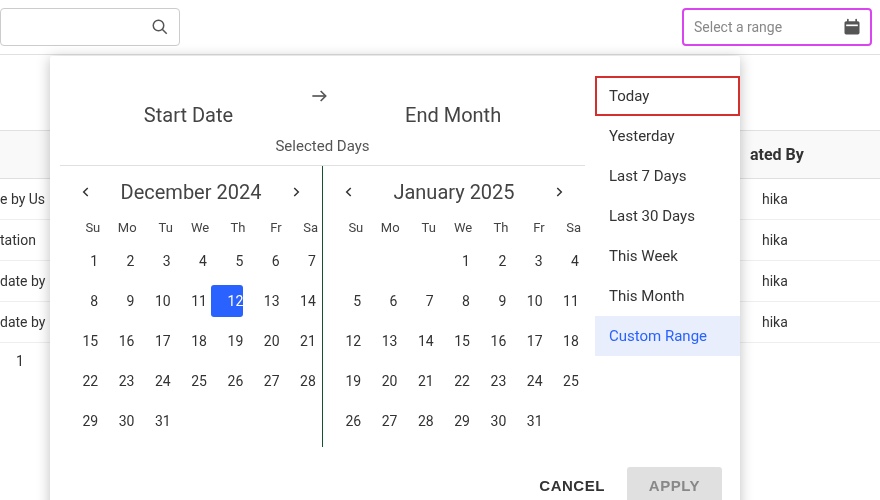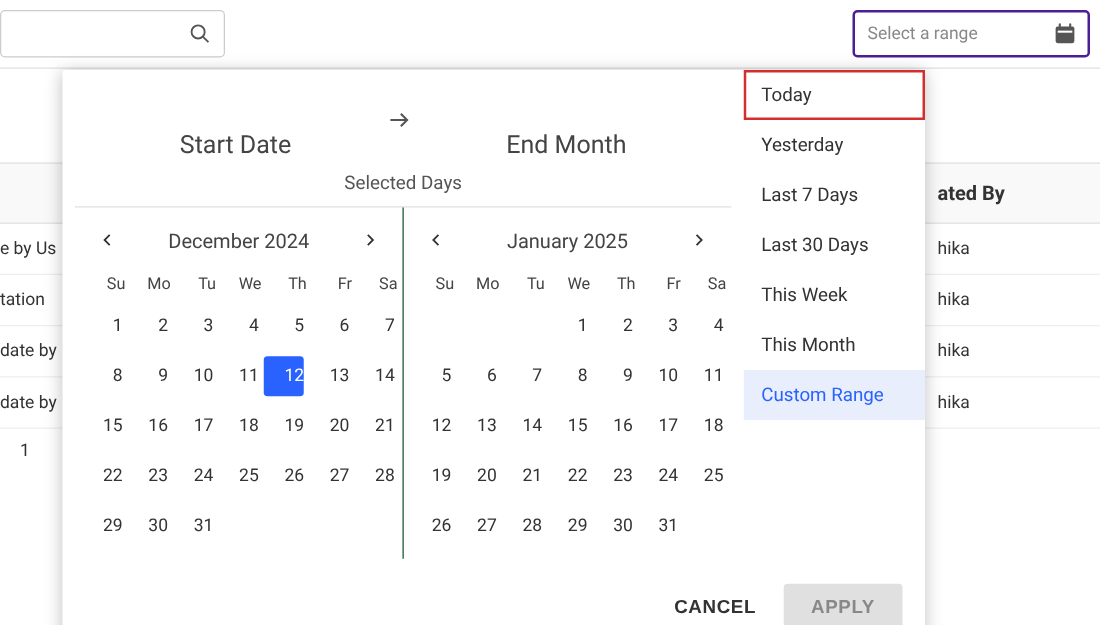--- a/index.html
+++ b/index.html
@@ -1,51 +1,51 @@
 <!DOCTYPE html>
 <html><head>
 <meta charset="utf-8">
 <style>
 * { box-sizing: border-box; margin: 0; padding: 0; }
 body { font-family: -apple-system, BlinkMacSystemFont, "Segoe UI", Roboto, Arial, sans-serif; font-size: 14px; color: #333; background: #fff; width: 880px; height: 500px; overflow: hidden; position: relative; }
 
 .topbar { display: flex; justify-content: space-between; padding: 8px 8px 8px 0; border-bottom: 1px solid #e0e0e0; }
 .search-box { width: 180px; height: 38px; border: 1px solid #ccc; border-radius: 4px; display: flex; align-items: center; justify-content: flex-end; padding: 0 10px; }
 .search-box svg { width: 18px; height: 18px; stroke: #555; }
-.range-box { width: 190px; height: 38px; border: 2px solid #4c1d95; border-radius: 4px; display: flex; align-items: center; justify-content: space-between; padding: 0 8px 0 10px; color: #888; }
+.range-box { width: 190px; height: 38px; border: 2px solid #d946ef; border-radius: 4px; display: flex; align-items: center; justify-content: space-between; padding: 0 8px 0 10px; color: #888; }
 .range-box svg { width: 20px; height: 20px; fill: #555; }
 
 .bg-table { position: absolute; top: 130px; left: 0; right: 0; }
 .bg-head { background: #f9f9f9; border-top: 1px solid #e0e0e0; border-bottom: 1px solid #e0e0e0; font-weight: 700; padding: 14px 0 14px 750px; font-size: 16px; }
 .bg-row { border-bottom: 1px solid #eee; padding: 12px 0; display: flex; }
 .bg-row .c1 { width: 750px; padding-left: 0; white-space: nowrap; overflow: hidden; }
-.bg-row .c2 { white-space: nowrap; }
+.bg-row .c2 { white-space: nowrap; margin-left: 12px; }
 .pager { padding: 10px 16px; font-size: 14px; color: #333; }
 
 .overlay { position: absolute; top: 56px; left: 50px; width: 690px; background: #fff; box-shadow: 0 2px 14px rgba(0,0,0,0.25); border-radius: 2px; }
 
 .dr-top { display: flex; }
 .dr-left { flex: 1; padding: 14px 0 6px; }
 .dr-head { display: flex; align-items: center; justify-content: center; gap: 60px; font-size: 20px; color: #444; }
 .arrow-r svg { width: 20px; height: 20px; stroke: #555; }
 .tab-label { padding: 0 16px; margin-top: 33px; }
 .sel-days { text-align: center; font-size: 15px; color: #555; margin-top: 10px; }
 
-.presets { width: 145px; padding: 0 0; }
+.presets { width: 145px; padding: 20px 0; }
 .preset { padding: 11px 14px; font-size: 15px; color: #333; cursor: pointer; }
 .preset.highlight { outline: 2px solid #d32f2f; outline-offset: -2px; }
 .preset.active { background: #e8eefb; color: #2962ff; }
 
 .cals { display: flex; border-top: 1px solid #e0e0e0; margin: 10px 10px 0; }
 .cal { flex: 1; padding: 12px 4px 6px; }
 .cal + .cal { border-left: 1px solid #14532d; }
 .cal-head { display: flex; align-items: center; justify-content: space-between; padding: 0 8px 8px; }
 .cal-head .nav { width: 28px; height: 28px; display: flex; align-items: center; justify-content: center; cursor: pointer; }
 .cal-head .nav svg { width: 14px; height: 14px; stroke: #333; stroke-width: 2.5; }
-.cal-title { font-size: 16px; color: #444; }
+.cal-title { font-size: 20px; color: #444; }
 .grid { display: grid; grid-template-columns: repeat(7, 1fr); text-align: right; }
 .dow { font-size: 13px; color: #444; padding: 6px 0; }
 .cell { font-size: 14px; color: #333; padding: 0; height: 40px; display: flex; align-items: center; justify-content: center; }
 .cell span { width: 32px; height: 32px; line-height: 32px; border-radius: 3px; }
 .cell.sel span { background: #2962ff; color: #fff; }
 .cell.empty { visibility: hidden; }
 
 .actions { display: flex; justify-content: flex-end; padding: 14px 18px; align-items: center; }
 .btn { font-size: 15px; font-weight: 700; letter-spacing: 0.5px; padding: 10px 22px; border: none; background: none; cursor: pointer; color: #333; }
 .btn.apply { background: #e0e0e0; color: #888; border-radius: 3px; cursor: default; }

